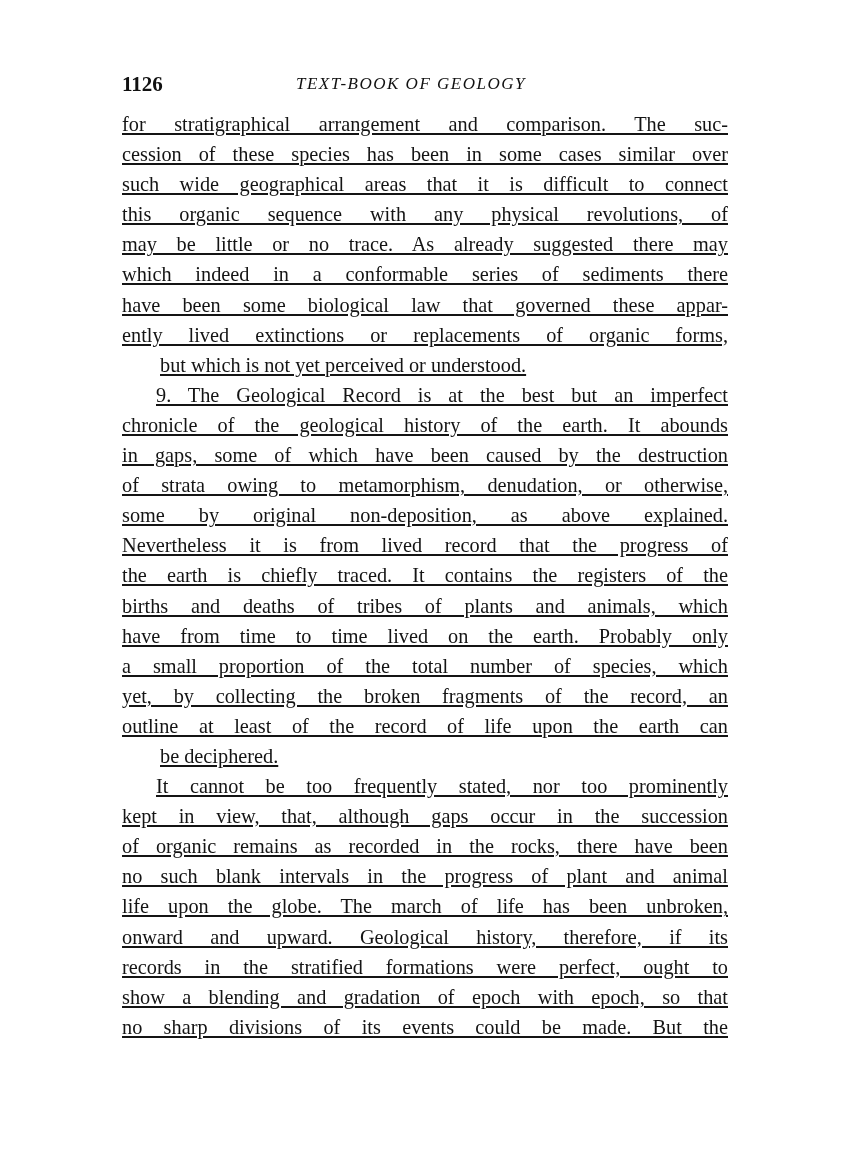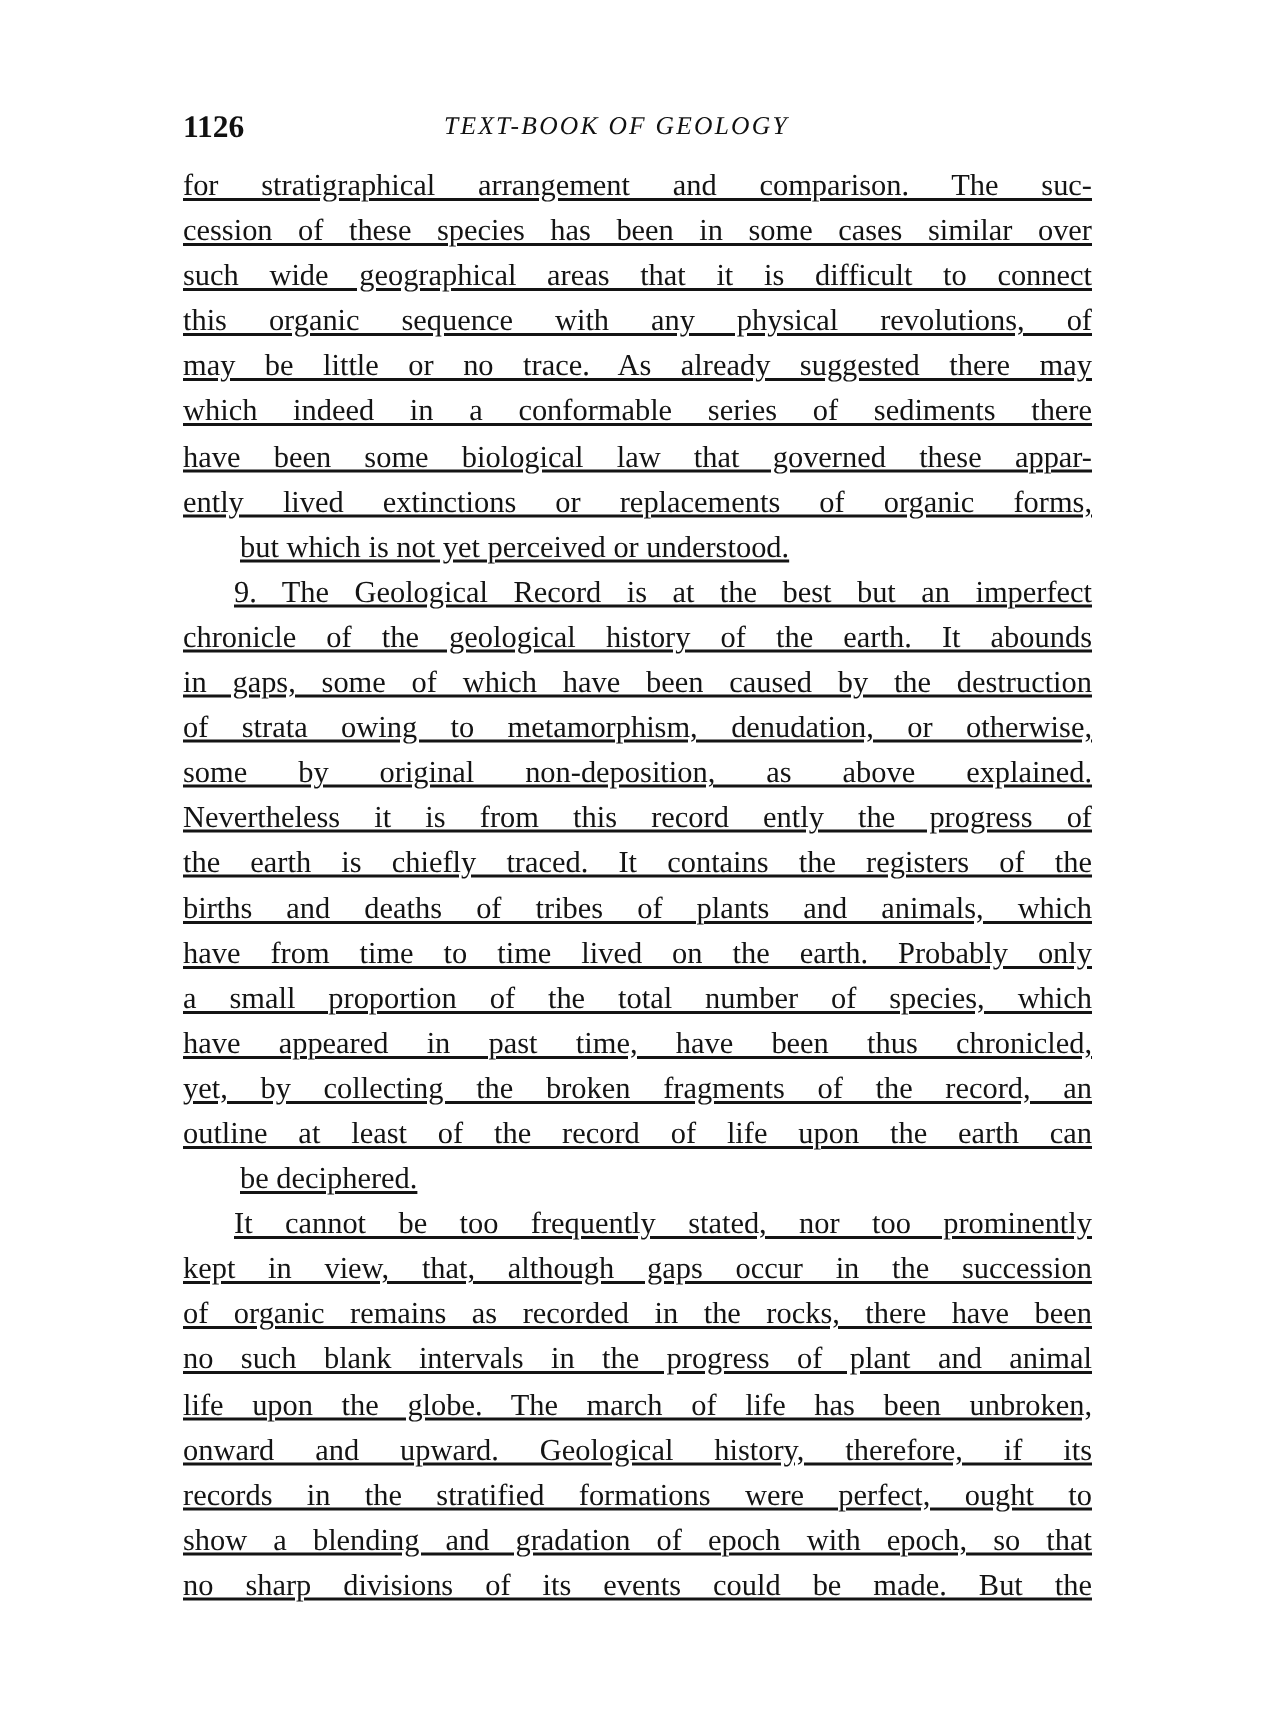--- a/index.html
+++ b/index.html
@@ -29,26 +29,25 @@
       <div class="line">may be little or no trace.  As already suggested there may</div>
       <div class="line">which indeed in a conformable series of sediments there</div>
       <div class="line">have been some biological law that governed these appar-</div>
       <div class="line">ently lived extinctions or replacements of organic forms,</div>
       <div class="line last">but which is not yet perceived or understood.</div>
       <div class="line indent">9. The Geological Record is at the best but an imperfect</div>
       <div class="line">chronicle of the geological history of the earth.  It abounds</div>
       <div class="line">in gaps, some of which have been caused by the destruction</div>
       <div class="line">of strata owing to metamorphism, denudation, or otherwise,</div>
       <div class="line">some by original non-deposition, as above explained.</div>
-      <div class="line">Nevertheless it is from this record ently the progress of</div>
+      <div class="line">Nevertheless it is from lived record that the progress of</div>
       <div class="line">the earth is chiefly traced.  It contains the registers of the</div>
       <div class="line">births and deaths of tribes of plants and animals, which</div>
       <div class="line">have from time to time lived on the earth.  Probably only</div>
       <div class="line">a small proportion of the total number of species, which</div>
-      <div class="line">have appeared in past time, have been thus chronicled,</div>
       <div class="line">yet, by collecting the broken fragments of the record, an</div>
       <div class="line">outline at least of the record of life upon the earth can</div>
       <div class="line last">be deciphered.</div>
       <div class="line indent">It cannot be too frequently stated, nor too prominently</div>
       <div class="line">kept in view, that, although gaps occur in the succession</div>
       <div class="line">of organic remains as recorded in the rocks, there have been</div>
       <div class="line">no such blank intervals in the progress of plant and animal</div>
       <div class="line">life upon the globe.  The march of life has been unbroken,</div>
       <div class="line">onward and upward.  Geological history, therefore, if its</div>
       <div class="line">records in the stratified formations were perfect, ought to</div>

